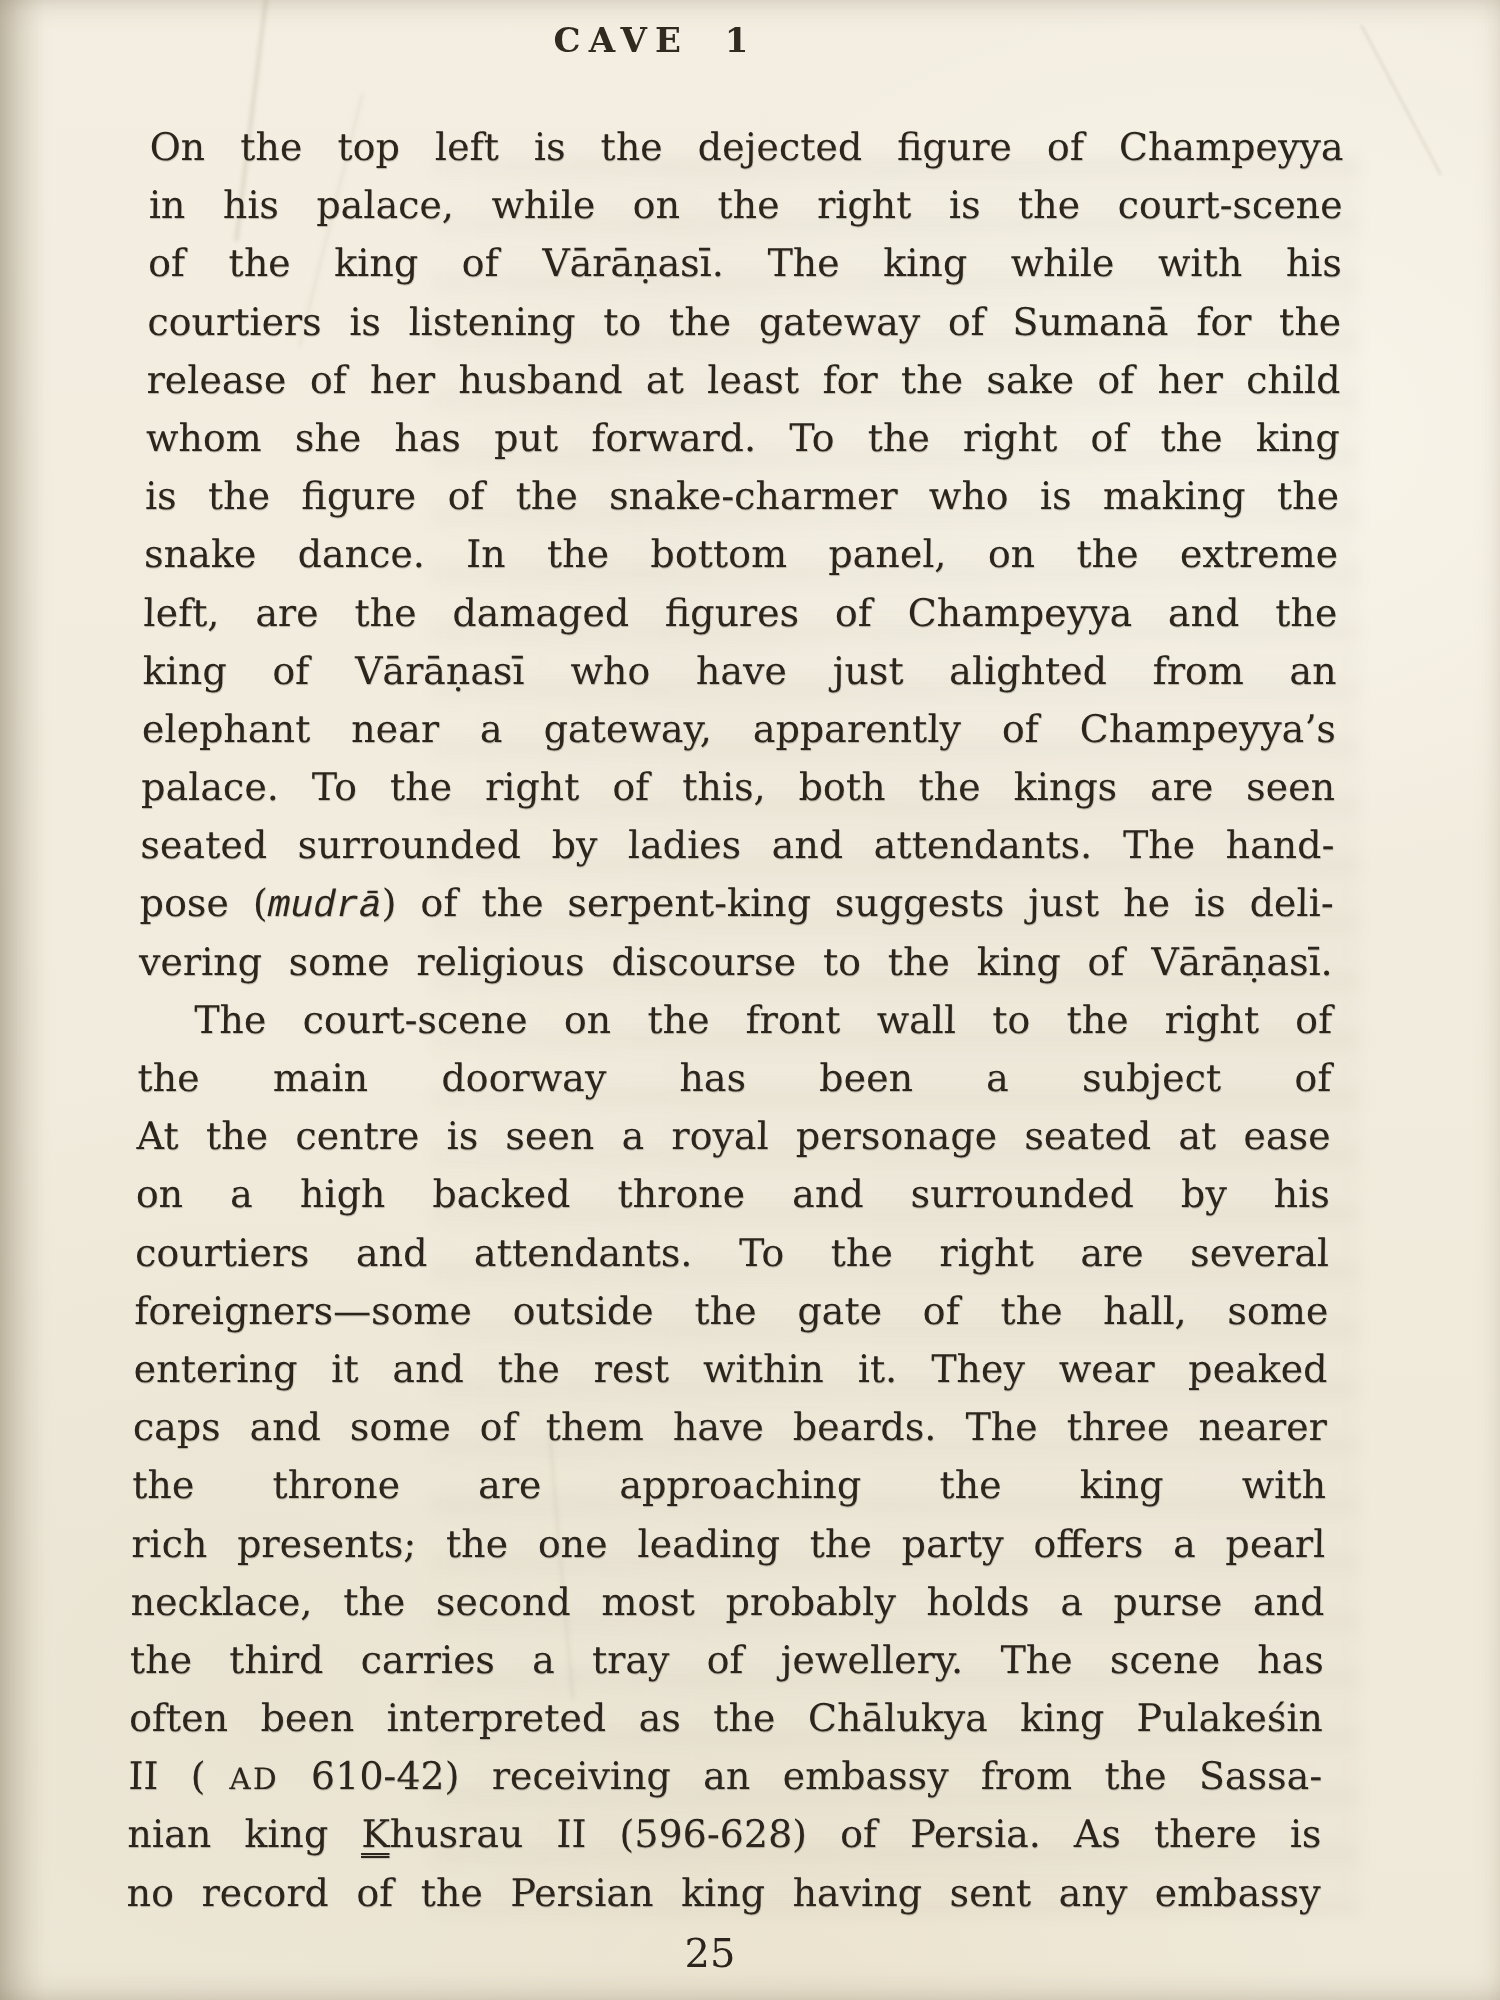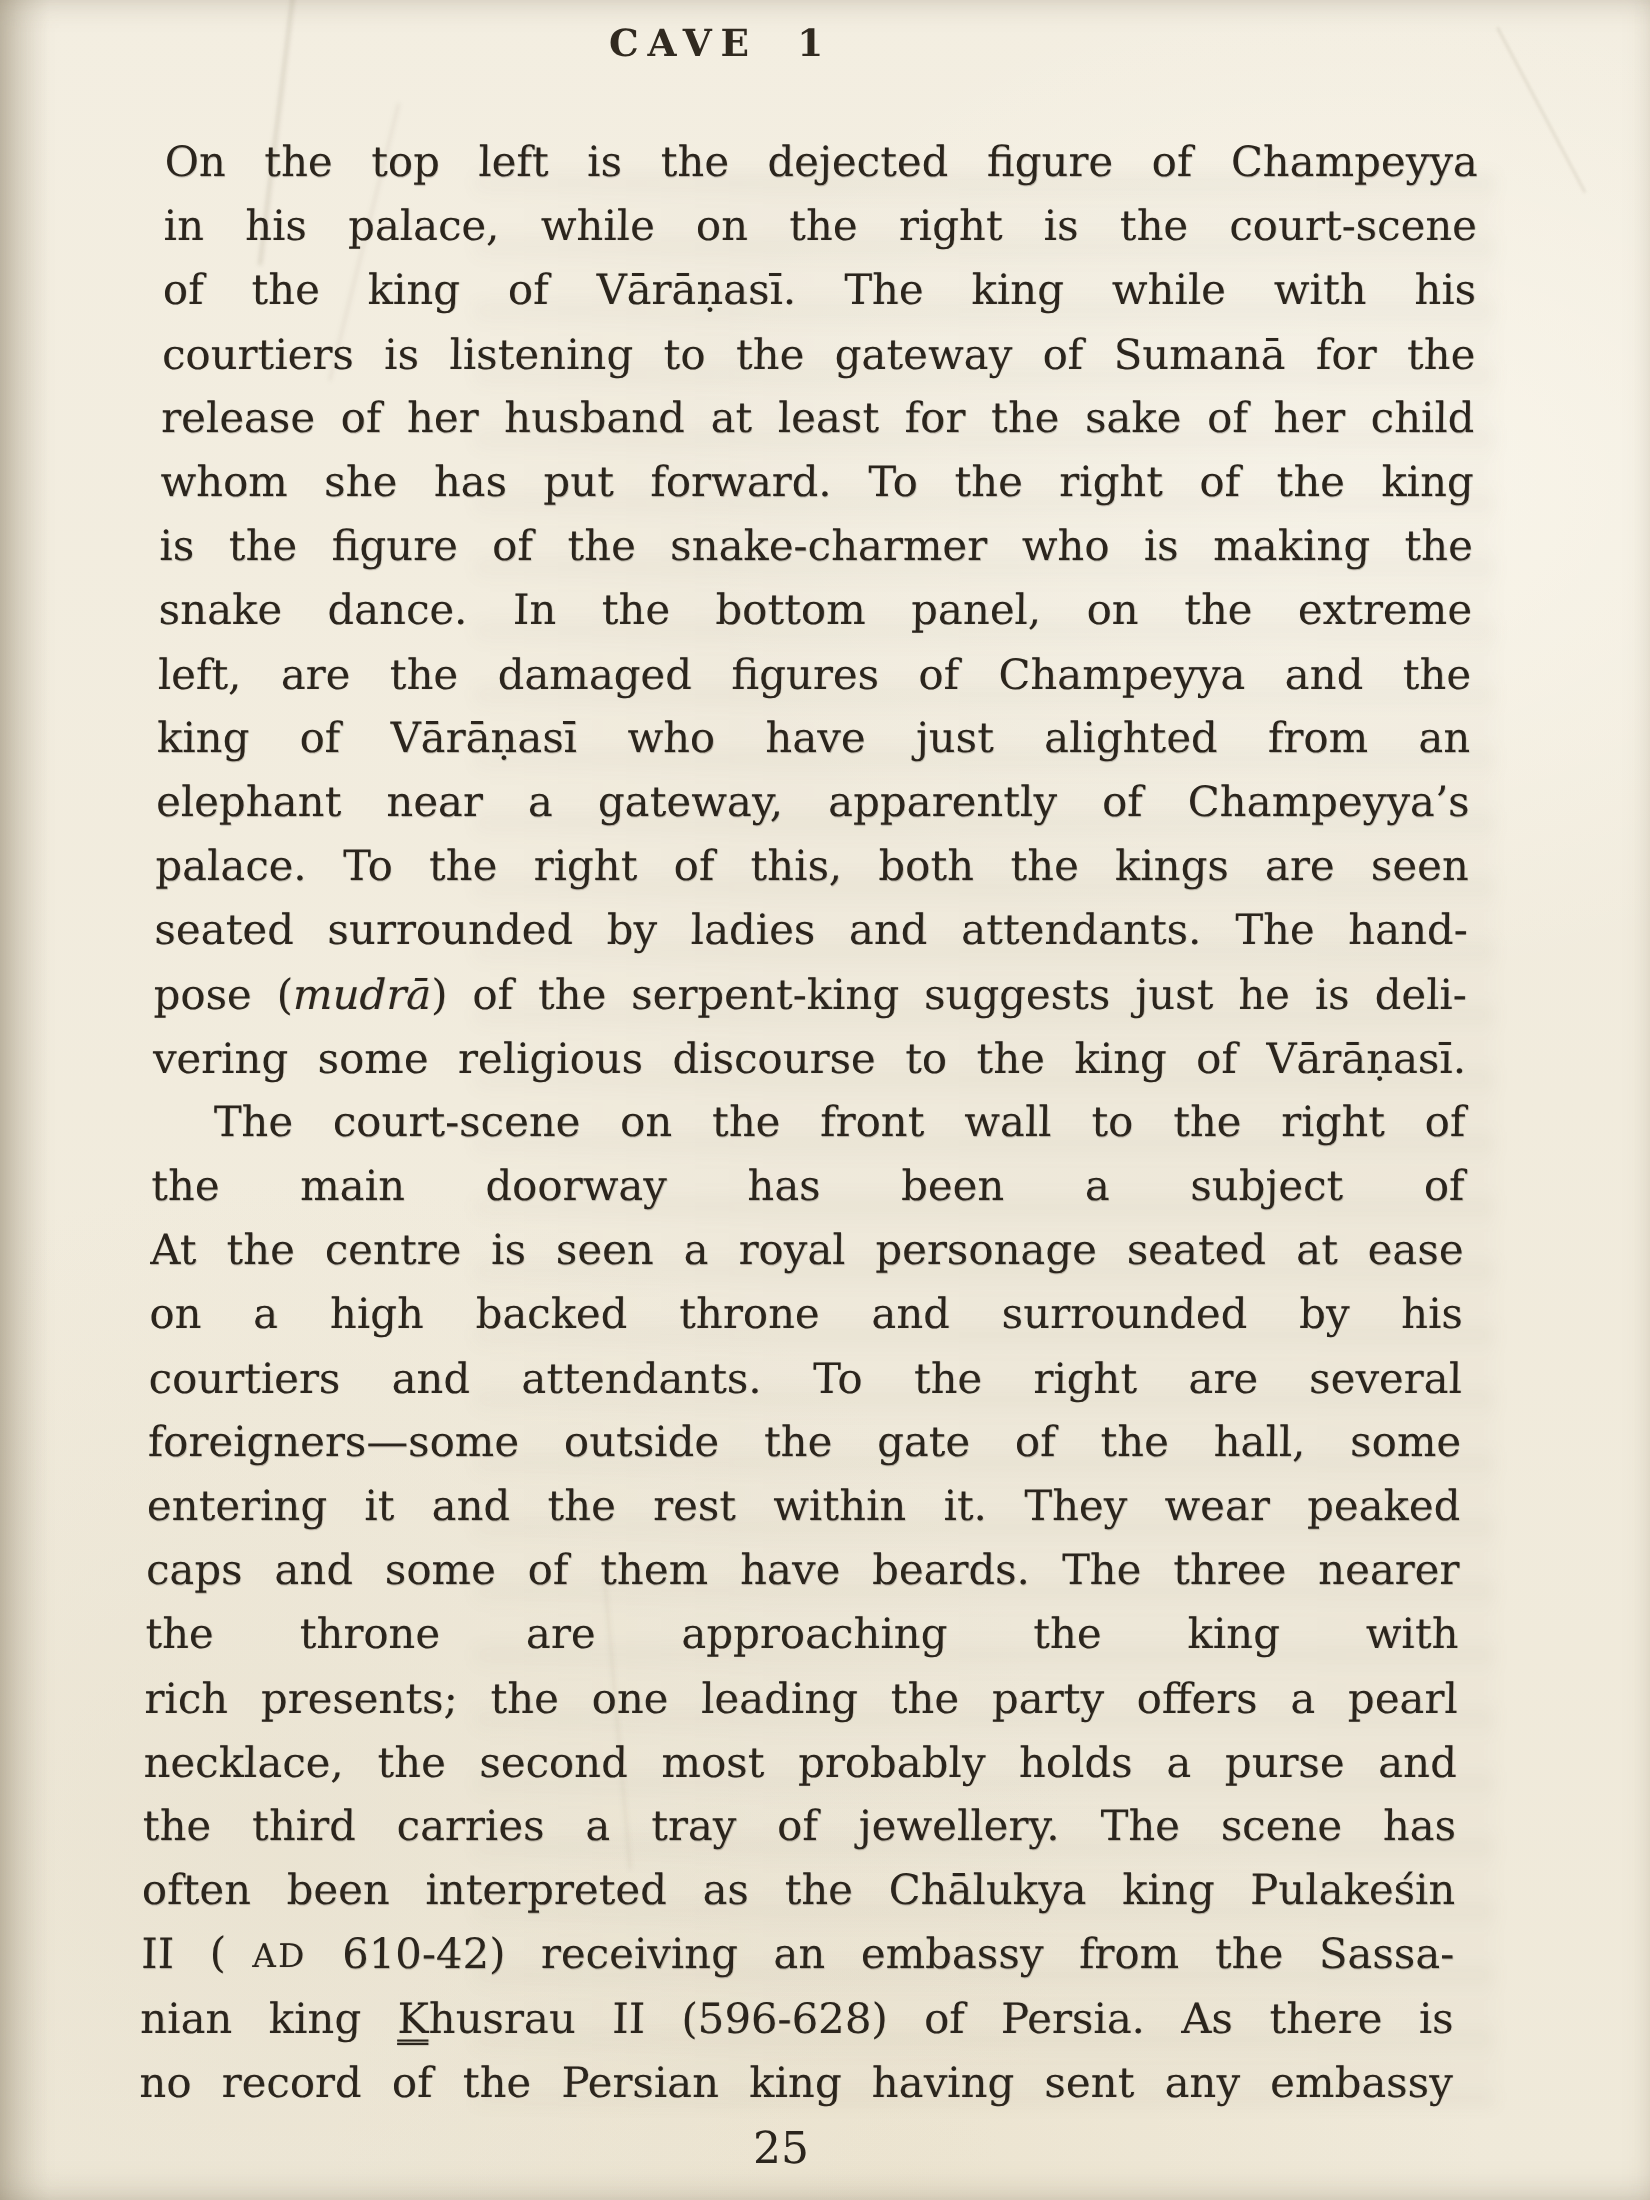--- a/index.html
+++ b/index.html
@@ -35,25 +35,25 @@
   .text-block{
     position:absolute;left:150px;top:118px;width:1194px;
     transform:skewX(-0.75deg);
     transform-origin:0 0;
     font-size:38px;
     text-shadow:0.5px 0.6px 0.8px rgba(43,37,29,0.28);
   }
   .line{
     display:flex;justify-content:space-between;
     height:58.2px;line-height:58px;
-    align-items:center;
+    align-items:flex-start;
   }
   .line.indent{padding-left:56px;}
   .w{white-space:nowrap;}
-  .it{font-style:italic;}
+  .it{font-style:italic;font-family:Liberation Mono, monospace;}
   .sc{font-size:0.78em;letter-spacing:2px;margin-left:24px;}
   .ku{
     text-decoration:underline;
     text-decoration-style:double;
     text-decoration-thickness:2px;
     text-underline-offset:6px;
   }
   .page-number{
     position:absolute;top:1930px;left:0;width:1500px;
     text-align:center;

